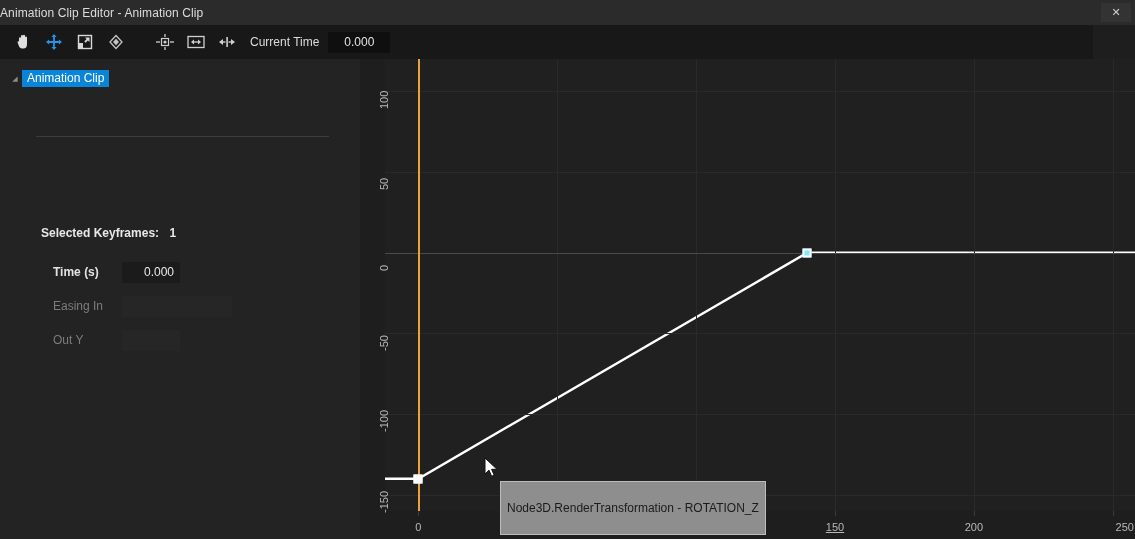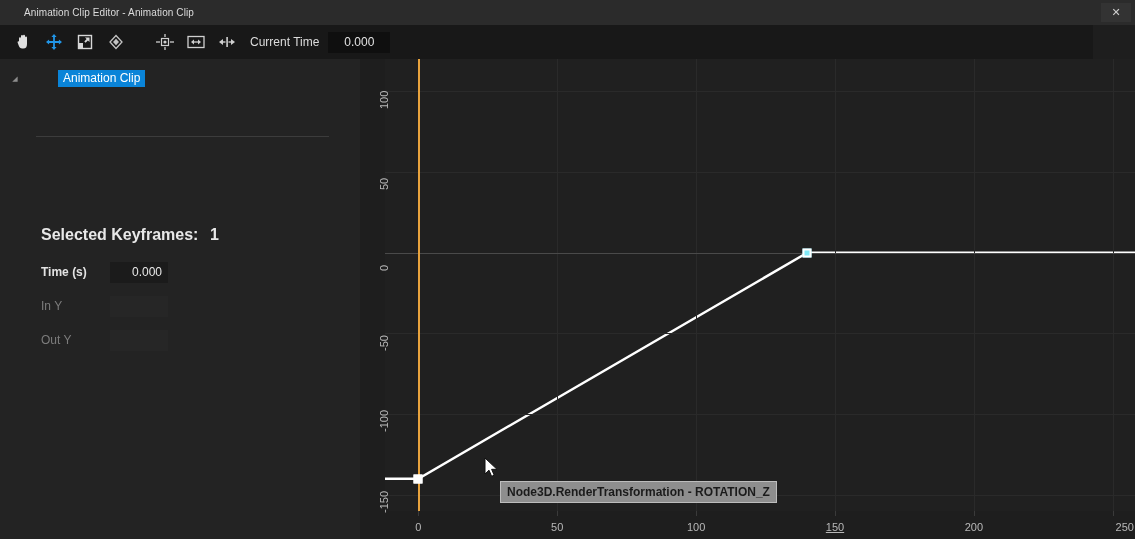--- a/index.html
+++ b/index.html
@@ -11,21 +11,21 @@
   }
   #app { position: relative; width: 1135px; height: 539px; background: #1e1e1e; }
 
   
   .titlebar {
     position: absolute; left: 0; top: 0; width: 1135px; height: 25px;
     background: #2b2b2b;
     display: flex; align-items: center;
   }
   .titlebar-text {
-    color: #dcdcdc; font-size: 10px; margin-left: 24px; letter-spacing: .1px;
+    color: #dcdcdc; font-size: 12px; letter-spacing: .1px;
   }
   .titlebar-close {
     position: absolute; right: 4px; top: 3px; width: 30px; height: 19px;
     background: #333333; color: #cfcfcf; font-size: 11px;
     display: flex; align-items: center; justify-content: center;
     cursor: pointer;
   }
 
   
   .toolbar {
@@ -46,46 +46,46 @@
     color: #e2e2e2; font-size: 12px;
     display: flex; align-items: center; justify-content: center;
   }
 
   
   .left-panel {
     position: absolute; left: 0; top: 59px; width: 360px; height: 480px;
     background: #232323;
   }
   .tree { padding-top: 11px; }
-  .tree-row { display: flex; align-items: center; height: 17px; gap: 36px; }
+  .tree-row { display: flex; align-items: center; height: 17px; }
   .tree-row.child { padding-left: 32px; margin-top: 4px; }
   .tri {
     width: 14px; margin-left: 8px; color: #8d8d8d; font-size: 7px;
     display: flex; align-items: center; justify-content: center;
   }
   .node-chip {
     background: #0a84d8; color: #ffffff; font-size: 12px;
     padding: 1px 5px 2px 5px; white-space: nowrap;
   }
   .anim-icon {
     width: 19px; height: 14px; margin-right: 2px;
     display: flex; align-items: center; justify-content: center;
   }
   .divider {
     position: absolute; left: 36px; top: 77px; width: 293px; height: 1px;
     background: #3c3c3c;
   }
   .sel-kf {
     position: absolute; left: 41px; top: 167px;
-    color: #e8e8e8; font-size: 16px; font-weight: bold;
+    color: #e8e8e8; font-size: 12px; font-weight: bold;
   }
   .sel-kf .count { margin-left: 7px; }
 
   .form { position: absolute; left: 0; top: 196px; width: 360px; }
-  .frow { display: flex; align-items: center; height: 34px; }
+  .frow { display: flex; align-items: center; height: 34px; padding-left: 12px; }
   .flabel {
     width: 69px; margin-left: 41px; color: #e3e3e3; font-size: 12px; font-weight: bold;
   }
   .flabel.dim { color: #7c7c7c; font-weight: normal; }
   .finput {
     width: 58px; height: 21px; background: #1b1b1b; color: #e8e8e8;
     font-size: 12px; display: flex; align-items: center;
     justify-content: flex-end; padding-right: 6px;
   }
   .finput.wide { width: 110px; }
@@ -133,21 +133,21 @@
 
   .kf {
     position: absolute; width: 9px; height: 9px;
     border: 2px solid #ffffff; background: #ffffff;
     transform: translate(-50%, -50%);
   }
   .kf.cyan { background: #7fe9f7; }
 
   .tooltip {
     position: absolute; background: #8e8e8e; color: #1b1b1b; font-size: 12px;
-    padding: 3px 6px; border: 1px solid #bdbdbd; white-space: nowrap; font-weight: bold;
+    padding: 19px 6px; border: 1px solid #bdbdbd; white-space: nowrap;
   }
   .cursor-arrow { position: absolute; pointer-events: none; }
 </style>
 </head>
 <body>
 
 <div id="app">
 
   <div class="titlebar">
     <span class="titlebar-text">Animation Clip Editor - Animation Clip</span>
@@ -225,22 +225,22 @@
       <span>Selected Keyframes:</span>
       <span class="count">1</span>
     </div>
 
     <div class="form" id="form-rows">
         <div class="frow">
           <div class="flabel">Time (s)</div>
           <div class="finput">0.000</div>
         </div>
         <div class="frow">
-          <div class="flabel dim">In Y</div>
-          <div class="finput blank"></div>
+          <div class="flabel dim">Easing In</div>
+          <div class="finput wide blank"></div>
         </div>
         <div class="frow">
           <div class="flabel dim">Out Y</div>
           <div class="finput blank"></div>
         </div>
       </div>
 
   </div>
 
   <div class="graph">

